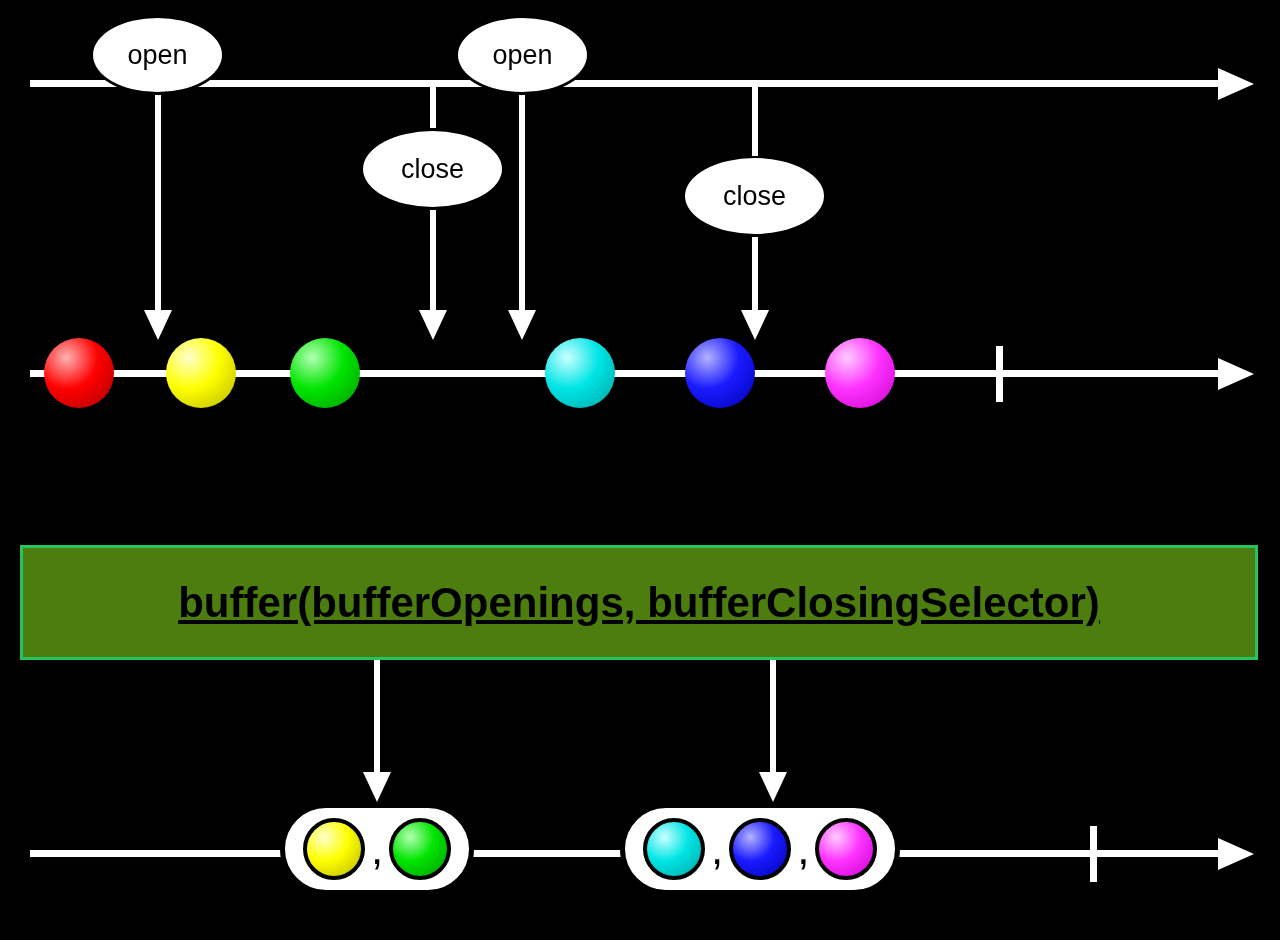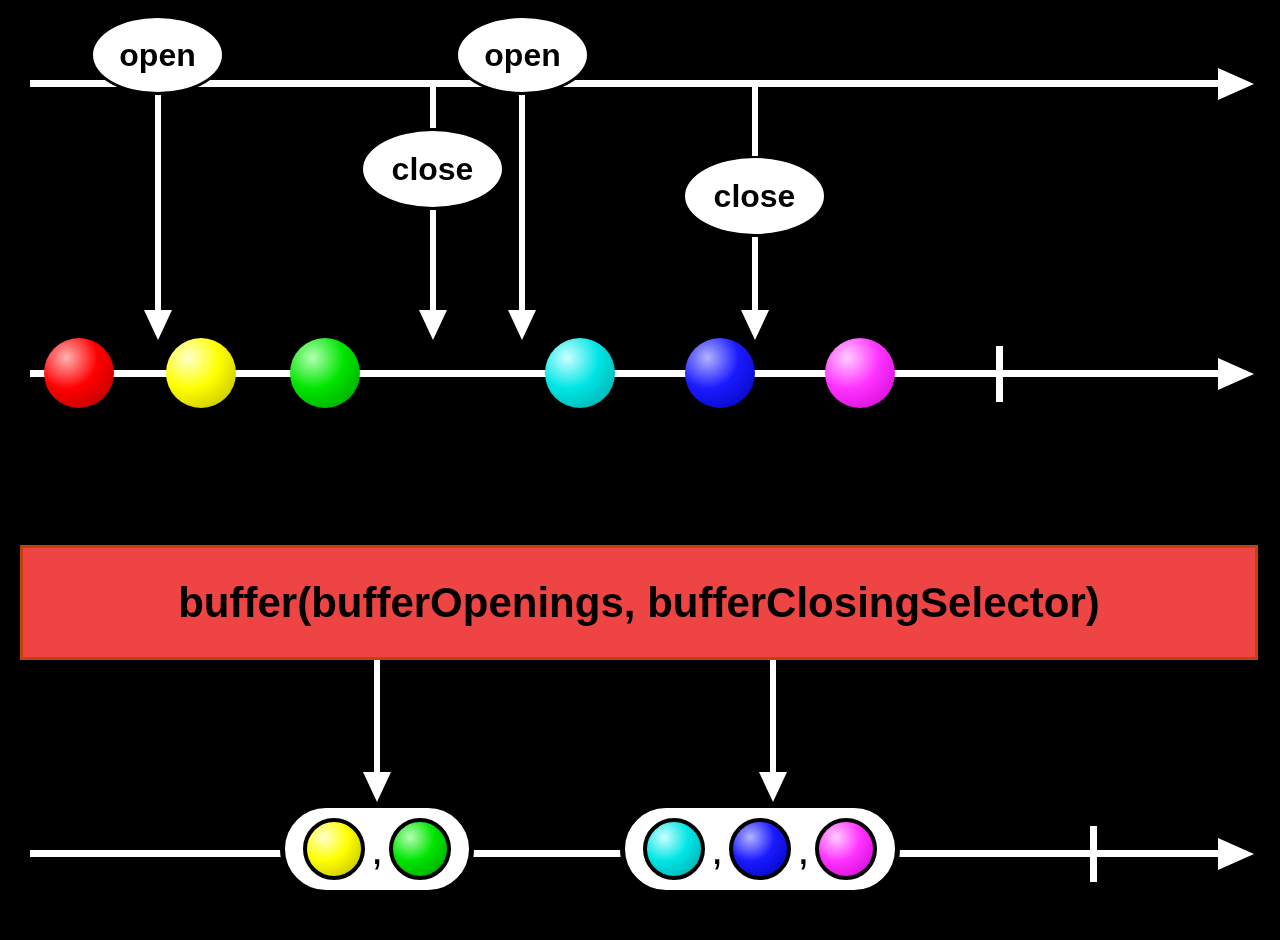--- a/index.html
+++ b/index.html
@@ -10,22 +10,22 @@
       position: relative;
       font-family: Helvetica, Arial, sans-serif;
     }
     .ellipse {
       position: absolute;
       background: #fff;
       border: 3px solid #000;
       display: flex;
       align-items: center;
       justify-content: center;
-      font-size: 32px;
-      font-weight: 700;
+      font-size: 27px;
+      font-weight: 400;
     }
     .timeline {
       position: absolute;
       background: #fff;
       height: 7px;
     }
     .arrow-head {
       position: absolute;
       width: 0;
       height: 0;
@@ -58,27 +58,28 @@
       height: 70px;
       border-radius: 50%;
     }
     .marble.small {
       width: 62px;
       height: 62px;
       border: 4px solid #000;
     }
     .op-box {
       position: absolute;
-      background: #ef4444;
-      border: 3px solid #c2410c;
+      background: #4d7c0f;
+      border: 3px solid #22c55e;
       display: flex;
       align-items: center;
       justify-content: center;
       font-weight: bold;
       font-size: 42px;
+      text-decoration: underline;
     }
     .buffer-group {
       position: absolute;
       background: #fff;
       border: 5px solid #000;
       border-radius: 50px;
       display: flex;
       align-items: center;
       justify-content: center;
       gap: 8px;

